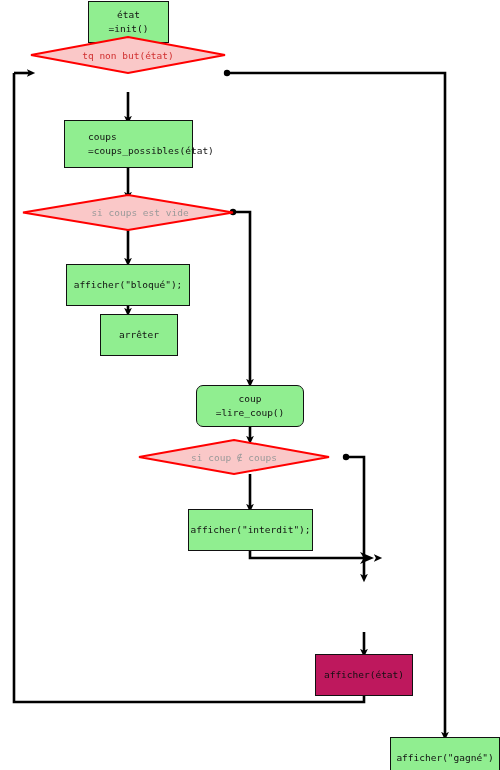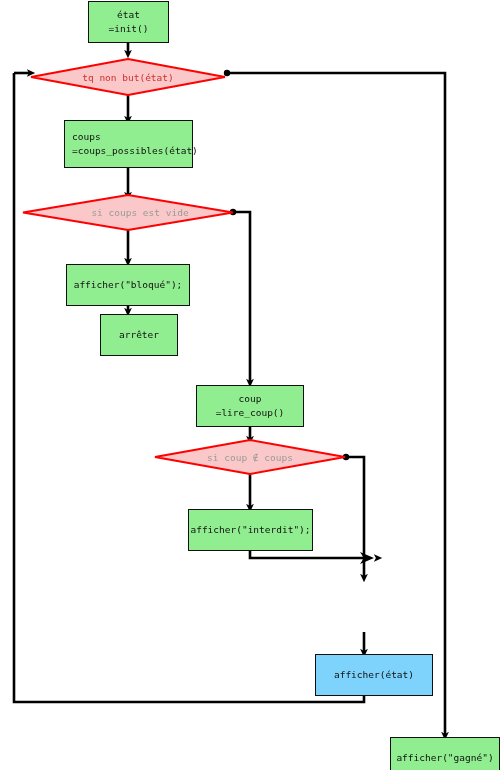--- a/index.html
+++ b/index.html
@@ -32,21 +32,21 @@
     align-items: center;
     font-size: 9.5px;
     line-height: 14px;
     letter-spacing: 0px;
     white-space: pre-wrap;
   }
   .node.process {
     background: #90ee90;
     border: 1.4px solid #111111;
     color: #111111;
-    padding: 5px 7px;
+    padding: 5px 23px;
   }
   .node.process.center {
     justify-content: center;
     text-align: center;
     padding: 20px 6px;
   }
   .node.process.left {
     justify-content: flex-start;
     text-align: left;
   }
@@ -123,21 +123,21 @@
       <circle cx="227" cy="73" r="3.2" fill="#000000"></circle>
     </g>
 
     <path d="M360,552 L374,558 L360,564 L364,558 Z" fill="#000000"></path>
   </svg>
 
   <div class="node process center" style="left: 88px; top: 1px; width: 81px; height: 26px; background: rgb(144, 238, 144); border-color: rgb(17, 17, 17);">
     <span>état =init()</span>
   </div>
 
-  <div class="decision redtext" style="left:30px; top:58px; width:196px; height:38px;">
+  <div class="decision redtext" style="left:30px; top:36px; width:196px; height:38px;">
     <svg class="dia" viewBox="0 0 196 38" preserveAspectRatio="none">
       <polygon points="98,1 195,19 98,37 1,19" fill="#fac8c8" stroke="#ff0000" stroke-width="2"></polygon>
     </svg>
     <span class="dlabel" style="color: rgb(208, 48, 48);">tq non but(état)</span>
   </div>
 
   <div class="node process left" style="left: 64px; top: 120px; width: 129px; height: 48px; background: rgb(144, 238, 144); border-color: rgb(17, 17, 17);">
     <span>coups
 =coups_possibles(état)</span>
   </div>
@@ -150,37 +150,37 @@
   </div>
 
   <div class="node process center" style="left: 66px; top: 264px; width: 124px; height: 28px; background: rgb(144, 238, 144); border-color: rgb(17, 17, 17);">
     <span>afficher("bloqué");</span>
   </div>
 
   <div class="node process center" style="left: 100px; top: 314px; width: 78px; height: 27px; background: rgb(144, 238, 144); border-color: rgb(17, 17, 17);">
     <span>arrêter</span>
   </div>
 
-  <div class="node process center" style="left: 196px; top: 385px; width: 108px; height: 27px; background: rgb(144, 238, 144); border-color: rgb(17, 17, 17);">
+  <div class="node process center" style="left: 196px; top: 385px; width: 108px; height: 27px; background: rgb(144, 238, 144); border-color: rgb(17, 17, 17); border-radius: 7px;">
     <span>coup =lire_coup()</span>
   </div>
 
-  <div class="decision" style="left:154px; top:439px; width:192px; height:36px;">
+  <div class="decision" style="left:138px; top:439px; width:192px; height:36px;">
     <svg class="dia" viewBox="0 0 192 36" preserveAspectRatio="none">
       <polygon points="96,1 191,18 96,35 1,18" fill="#fac8c8" stroke="#ff0000" stroke-width="2"></polygon>
     </svg>
     <span class="dlabel" style="color: rgb(154, 154, 154);">si coup ∉ coups</span>
   </div>
 
   <div class="node process center" style="left: 188px; top: 509px; width: 125px; height: 28px; background: rgb(144, 238, 144); border-color: rgb(17, 17, 17);">
     <span>afficher("interdit");</span>
   </div>
 
 
-  <div class="node process center" style="left: 315px; top: 654px; width: 118px; height: 28px; background: #7dd3fc; border-color: rgb(17, 17, 17);">
+  <div class="node process center" style="left: 315px; top: 654px; width: 98px; height: 28px; background: #be185d; border-color: rgb(17, 17, 17);">
     <span>afficher(état)</span>
   </div>
 
   <div class="node process center" style="left: 390px; top: 737px; width: 110px; height: 28px; background: rgb(144, 238, 144); border-color: rgb(17, 17, 17);">
     <span>afficher("gagné")</span>
   </div>
 
 </div>
 
 </body></html>

